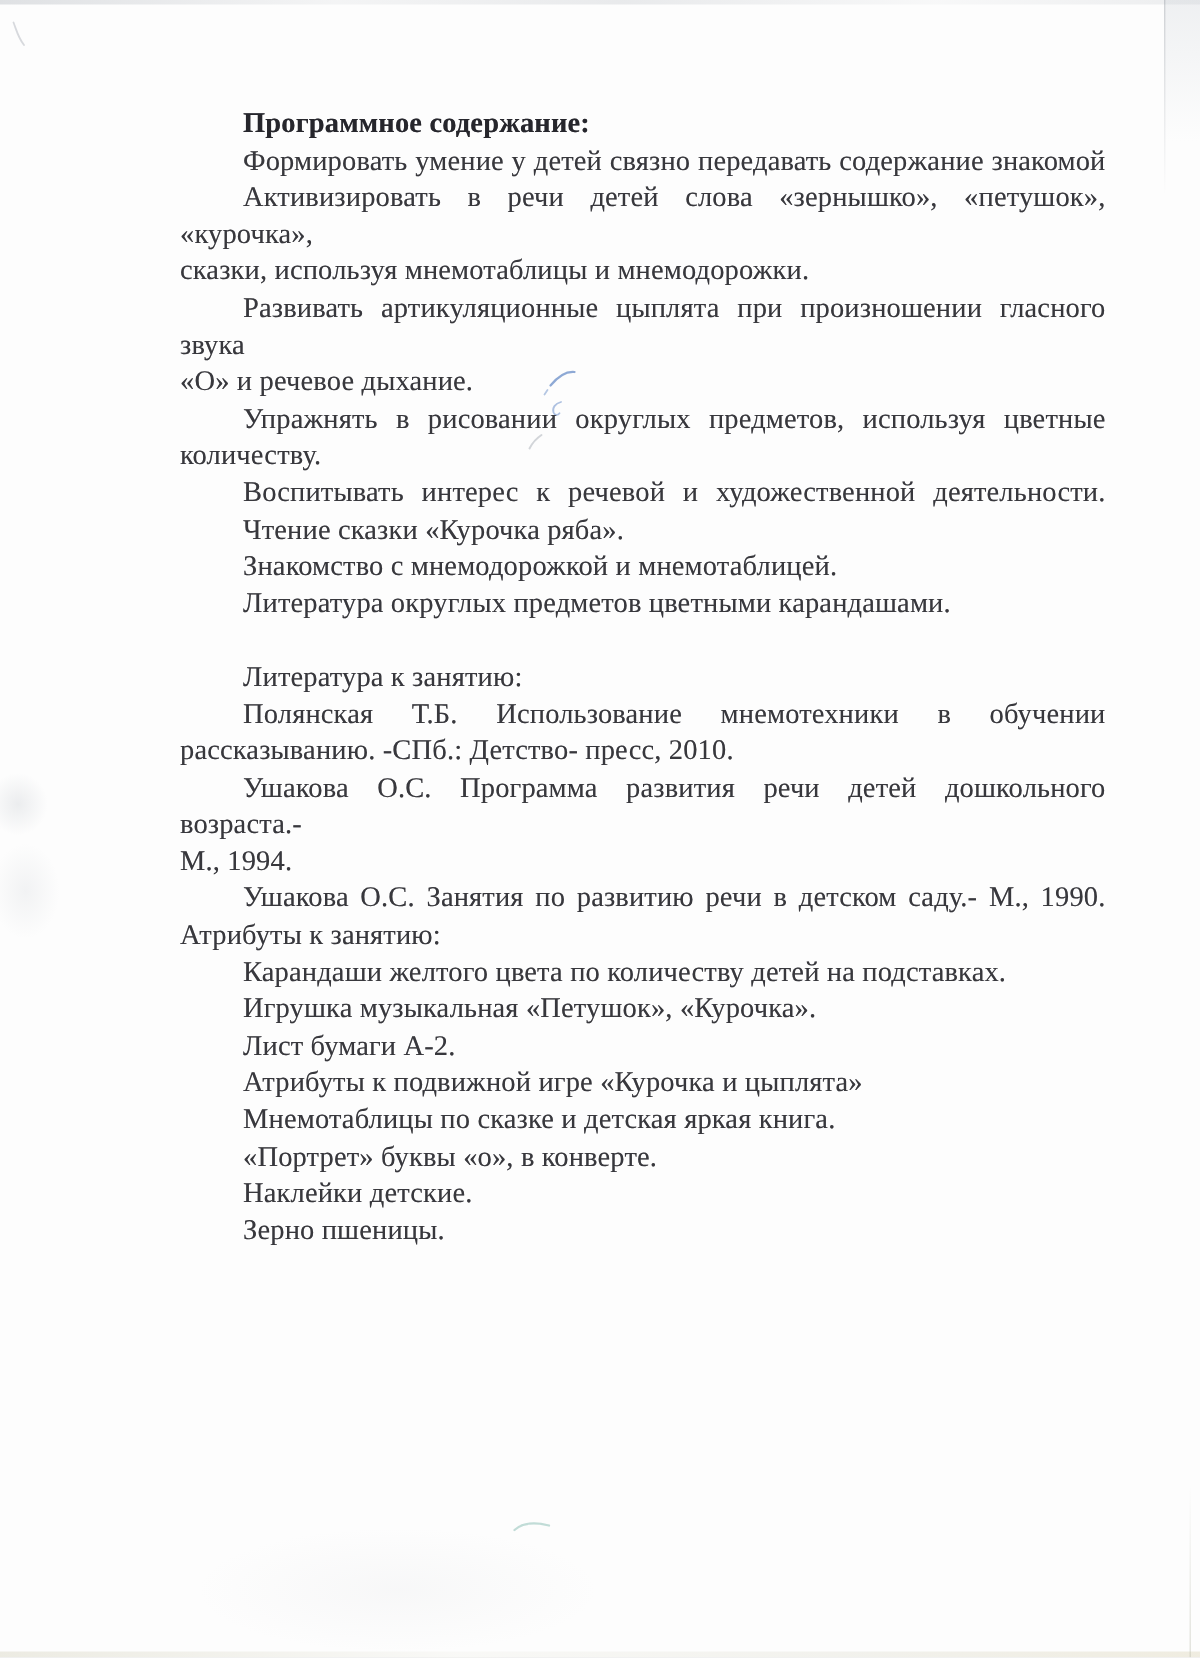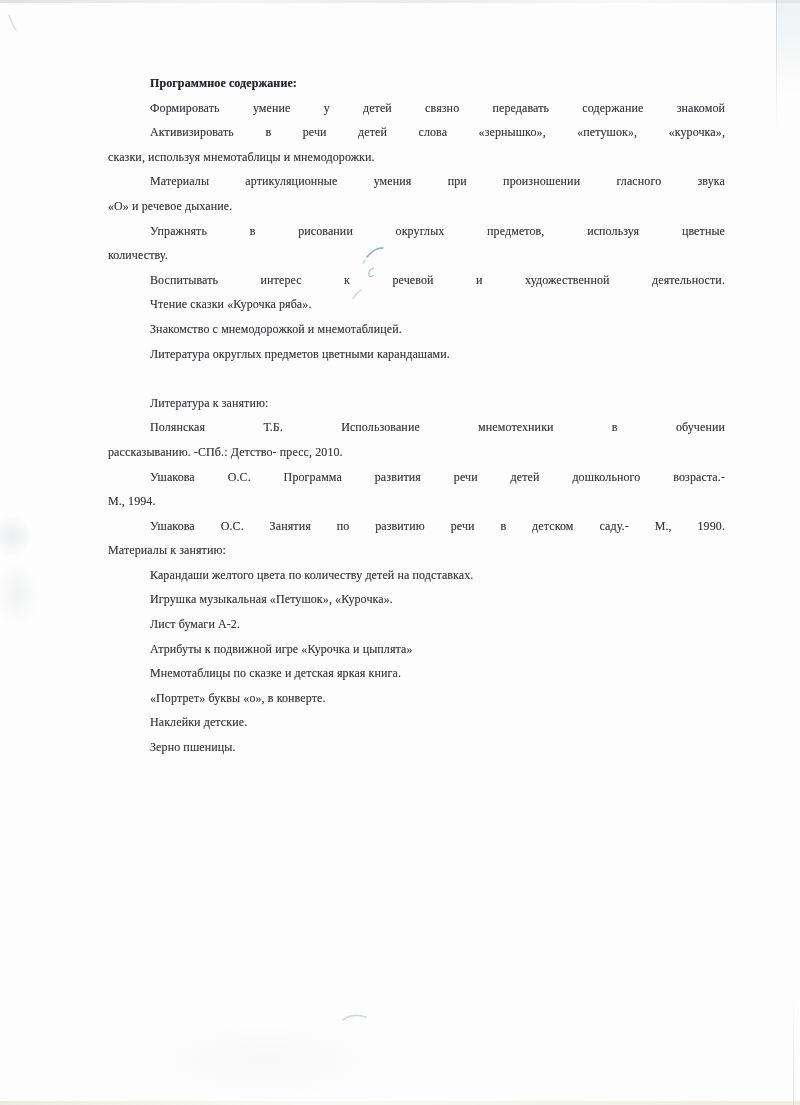--- a/index.html
+++ b/index.html
@@ -48,24 +48,24 @@
     background: radial-gradient(ellipse at center, rgba(172,178,186,.22), transparent 70%); }
   .smudge-2 { left: -6px;  top: 562px; width: 46px;  height: 64px;
     background: radial-gradient(ellipse at center, rgba(172,178,186,.14), transparent 70%); }
   .smudge-3 { left: 130px; top: 1018px; width: 270px; height: 84px;
     background: radial-gradient(ellipse at center, rgba(198,200,204,.10), transparent 70%); }
   .mark { position: absolute; pointer-events: none; }
 
   
   .doc {
     position: absolute;
-    left: 108px;
+    left: 120px;
     top: 71px;
     width: 617px;
-    font-size: 12px;
+    font-size: 19px;
     line-height: 24.6px;
     color: #38383d;
     letter-spacing: 0.1px;
     text-shadow: 0 0 0.4px rgba(55,55,62,.45);
   }
   .line   { min-height: 24.6px; white-space: nowrap; }
   .blank  { white-space: normal; }
   .ind    { text-indent: 42px; }
   .just   { white-space: normal; text-align: justify; text-align-last: justify; }
   .bold   { font-weight: bold; color: #26262c; text-shadow: 0 0 0.4px rgba(30,30,36,.55); }
@@ -97,36 +97,36 @@
 
   <svg class="mark" style="left:340px; top:1010px;" width="32" height="16" viewBox="0 0 32 16">
     <path d="M3 10 C8 5.5 16 4.5 26 7" stroke="rgba(120,180,168,0.45)" stroke-width="1.5" fill="none" stroke-linecap="round"></path>
   </svg>
 
   <div class="doc" id="doc-lines">
       <div class="line ind bold">Программное содержание:</div>
       <div class="line ind just">Формировать умение у детей связно передавать содержание знакомой</div>
       <div class="line ind just">Активизировать в речи детей слова «зернышко», «петушок», «курочка»,</div>
       <div class="line">сказки, используя мнемотаблицы и мнемодорожки.</div>
-      <div class="line ind just">Материалы артикуляционные умения при произношении гласного звука</div>
+      <div class="line ind just">Развивать артикуляционные цыплята при произношении гласного звука</div>
       <div class="line">«О» и речевое дыхание.</div>
       <div class="line ind just">Упражнять в рисовании округлых предметов, используя цветные</div>
       <div class="line">количеству.</div>
       <div class="line ind just">Воспитывать интерес к речевой и художественной деятельности.</div>
       <div class="line ind">Чтение сказки «Курочка ряба».</div>
       <div class="line ind">Знакомство с мнемодорожкой и мнемотаблицей.</div>
       <div class="line ind">Литература округлых предметов цветными карандашами.</div>
       <div class="line blank"></div>
       <div class="line ind">Литература к занятию:</div>
       <div class="line ind just">Полянская Т.Б. Использование мнемотехники в обучении</div>
       <div class="line">рассказыванию. -СПб.: Детство- пресс, 2010.</div>
       <div class="line ind just">Ушакова О.С. Программа развития речи детей дошкольного возраста.-</div>
       <div class="line">М., 1994.</div>
       <div class="line ind just">Ушакова О.С. Занятия по развитию речи в детском саду.- М., 1990.</div>
-      <div class="line">Материалы к занятию:</div>
+      <div class="line">Атрибуты к занятию:</div>
       <div class="line ind">Карандаши желтого цвета по количеству детей на подставках.</div>
       <div class="line ind">Игрушка музыкальная «Петушок», «Курочка».</div>
       <div class="line ind">Лист бумаги А-2.</div>
       <div class="line ind">Атрибуты к подвижной игре «Курочка и цыплята»</div>
       <div class="line ind">Мнемотаблицы по сказке и детская яркая книга.</div>
       <div class="line ind">«Портрет» буквы «о», в конверте.</div>
       <div class="line ind">Наклейки детские.</div>
       <div class="line ind">Зерно пшеницы.</div>
     </div>
 

